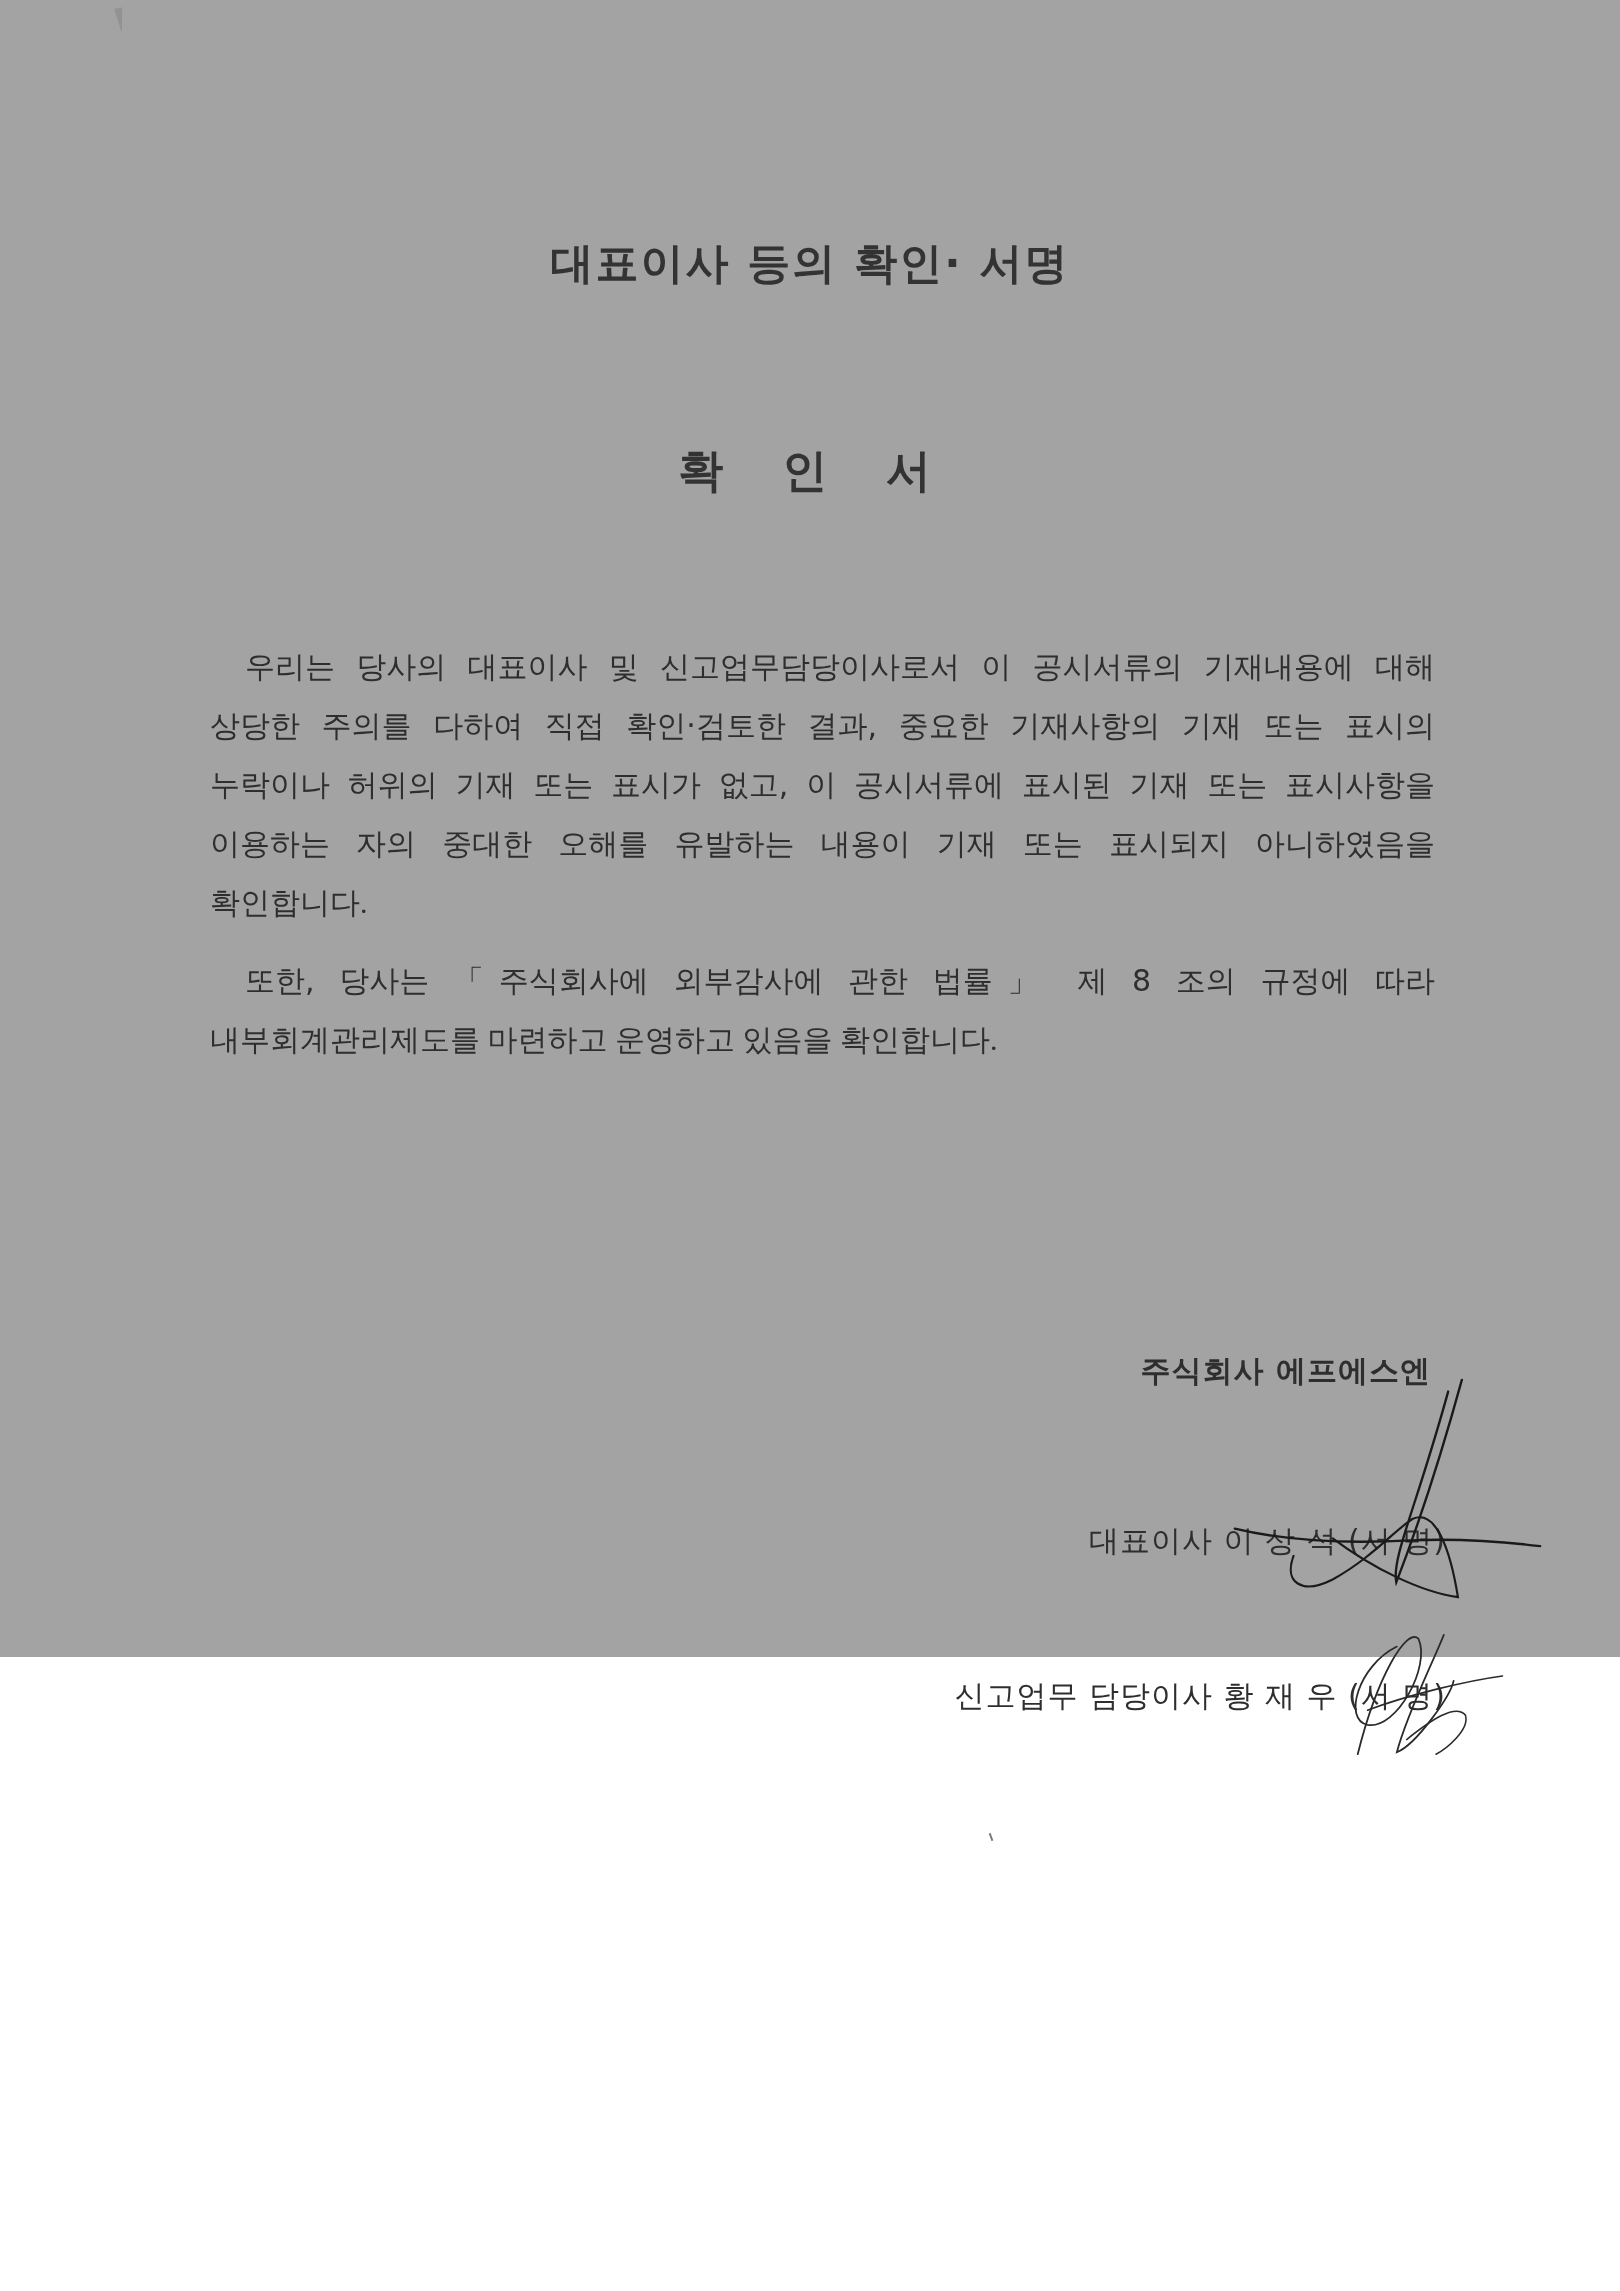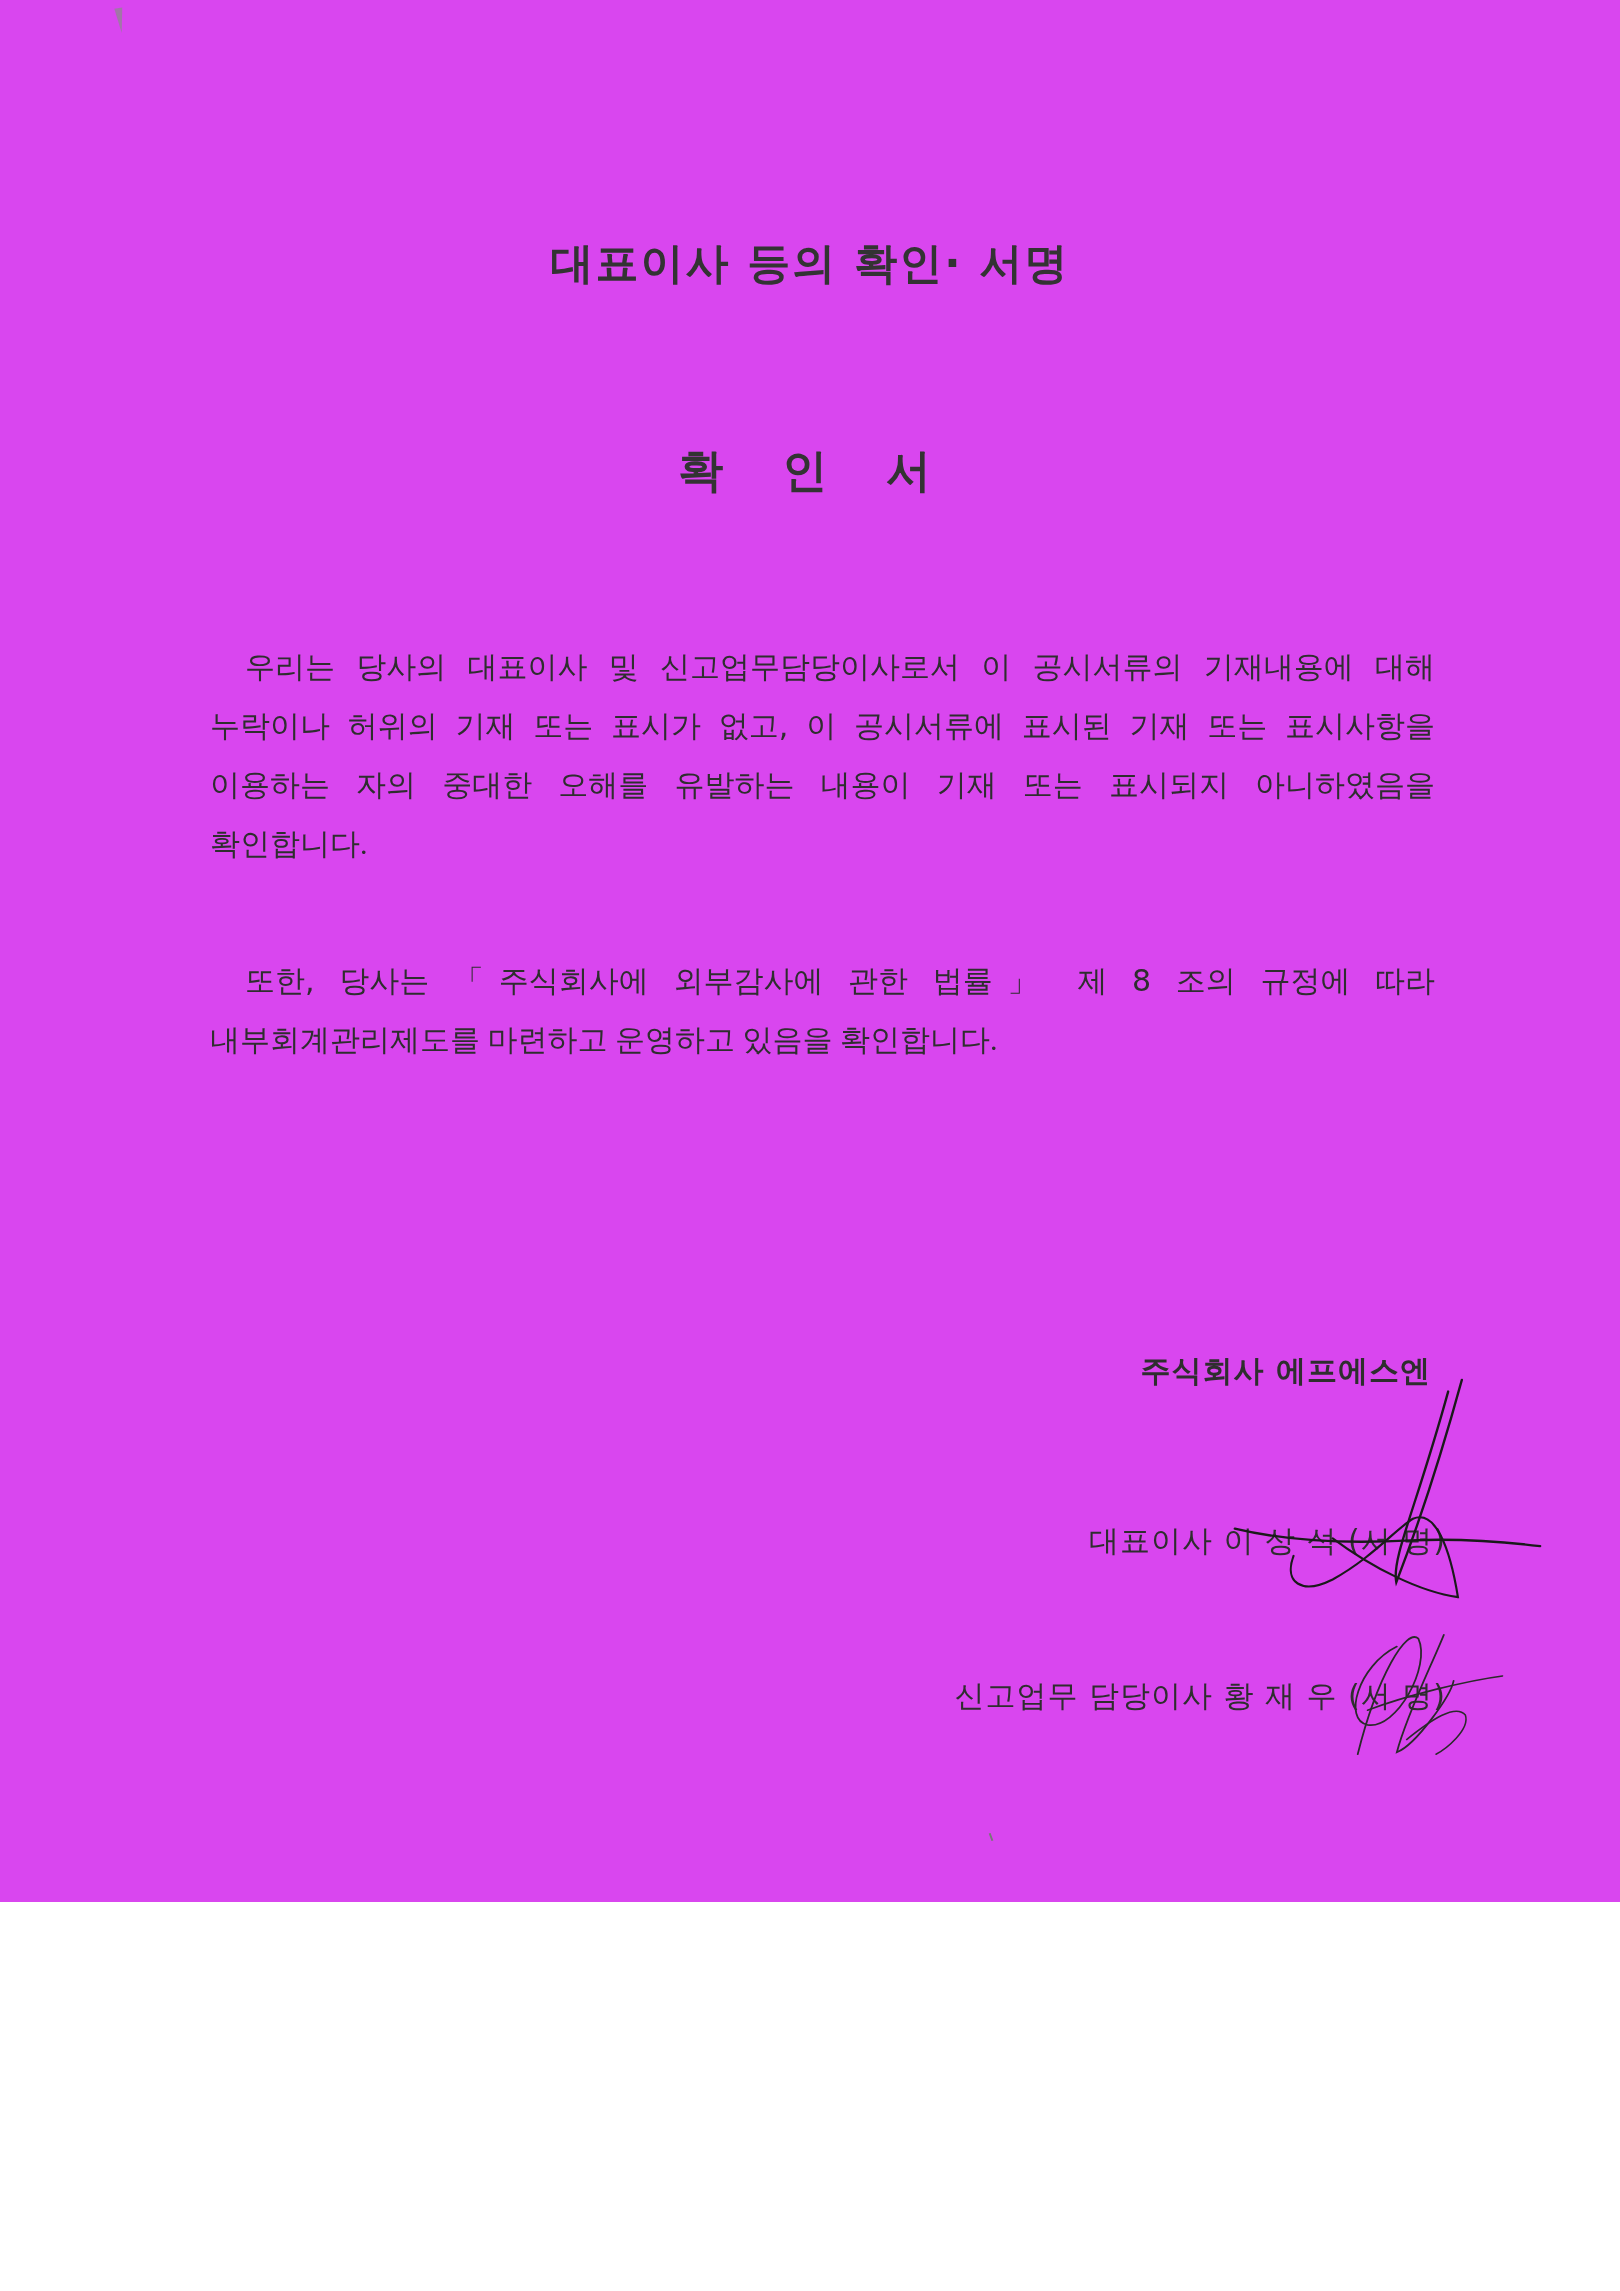--- a/index.html
+++ b/index.html
@@ -1,18 +1,18 @@
 <!DOCTYPE html>
 <html><head>
 <meta charset="utf-8">
 <style>
   html, body { margin: 0; padding: 0; background: #ffffff; }
   body { width: 1620px; height: 2292px; position: relative; overflow: hidden;
          font-family: "DejaVu Sans", "Liberation Sans", sans-serif; color: #2b2b2b; }
-  .page { position: absolute; left: 0; top: 0; width: 1620px; height: 1902px; background: #d946ef; }
+  .page { position: absolute; left: 0; top: 0; width: 1620px; height: 1657px; background: #a3a3a3; }
   .scan-mark { position: absolute; left: 116px; top: 7.8px; width: 0; height: 0;
                border-left: 4.9px solid transparent; border-right: 4.9px solid transparent;
                border-top: 25.5px solid #8a8a8a; opacity: 0.7; transform: rotate(-8deg); }
   .title { position: absolute; left: 0; width: 100%; top: 235px; text-align: center;
            font-size: 43px; font-weight: bold; color: #333; letter-spacing: 2px; }
   .subtitle { position: absolute; left: 0; width: 100%; top: 441px; text-align: center;
               font-size: 45px; font-weight: bold; color: #333; letter-spacing: 21.6px; padding-left: 11px; box-sizing: border-box; }
   .para { position: absolute; left: 210px; width: 1225px; font-size: 30px; color: #2e2e2e; }
   .line { height: 59px; line-height: 59px; white-space: nowrap; text-align: justify; text-align-last: justify; }
   .line.last { text-align-last: left; font-family: Liberation Serif, serif; }
@@ -36,20 +36,21 @@
 <div class="page">
 
   <div class="scan-mark"></div>
 
   <div class="title">대표이사 등의 확인· 서명</div>
 
   <div class="subtitle">확 인 서</div>
 
   <div class="para" id="para1">
     <div class="line indent">우리는 당사의 대표이사 및 신고업무담당이사로서 이 공시서류의 기재내용에 대해</div>
+    <div class="line">상당한 주의를 다하여 직접 확인·검토한 결과, 중요한 기재사항의 기재 또는 표시의</div>
     <div class="line">누락이나 허위의 기재 또는 표시가 없고, 이 공시서류에 표시된 기재 또는 표시사항을</div>
     <div class="line">이용하는 자의 중대한 오해를 유발하는 내용이 기재 또는 표시되지 아니하였음을</div>
     <div class="line last">확인합니다.</div>
   </div>
 
   <div class="para" id="para2">
     <div class="line indent">또한, 당사는 「주식회사에 외부감사에 관한 법률」 제 8 조의 규정에 따라</div>
     <div class="line last">내부회계관리제도를 마련하고 운영하고 있음을 확인합니다.</div>
   </div>
 

